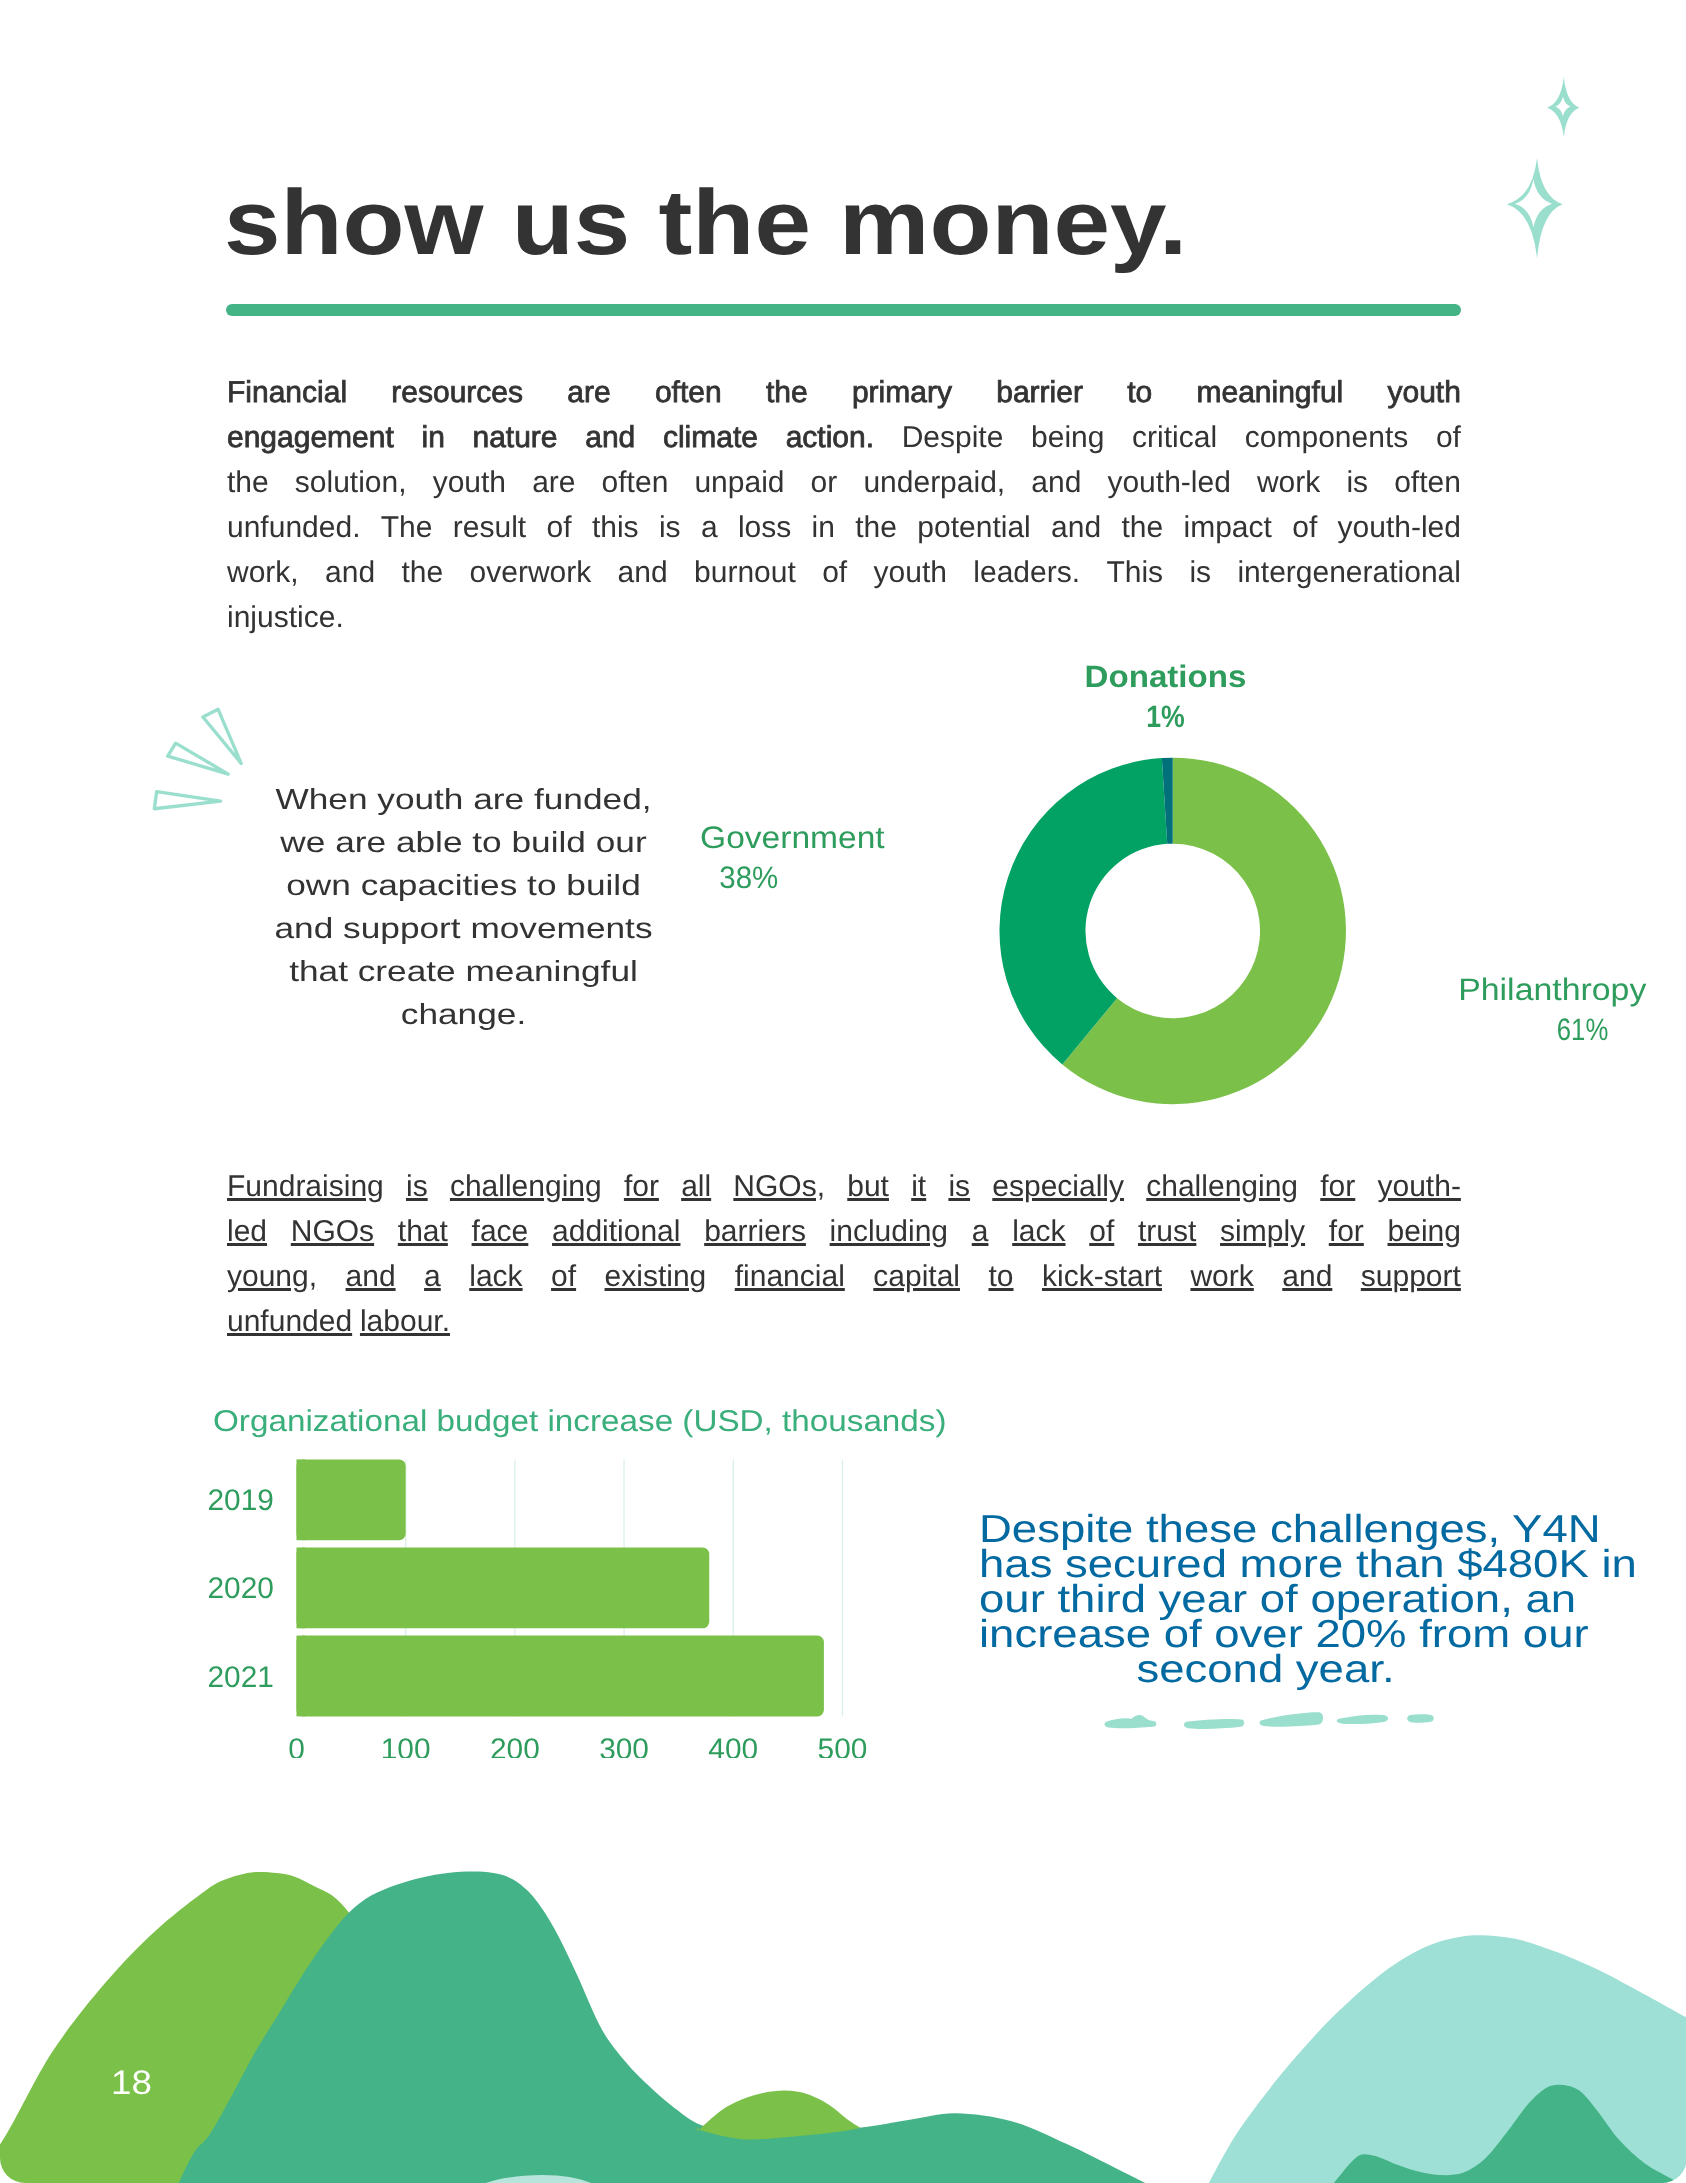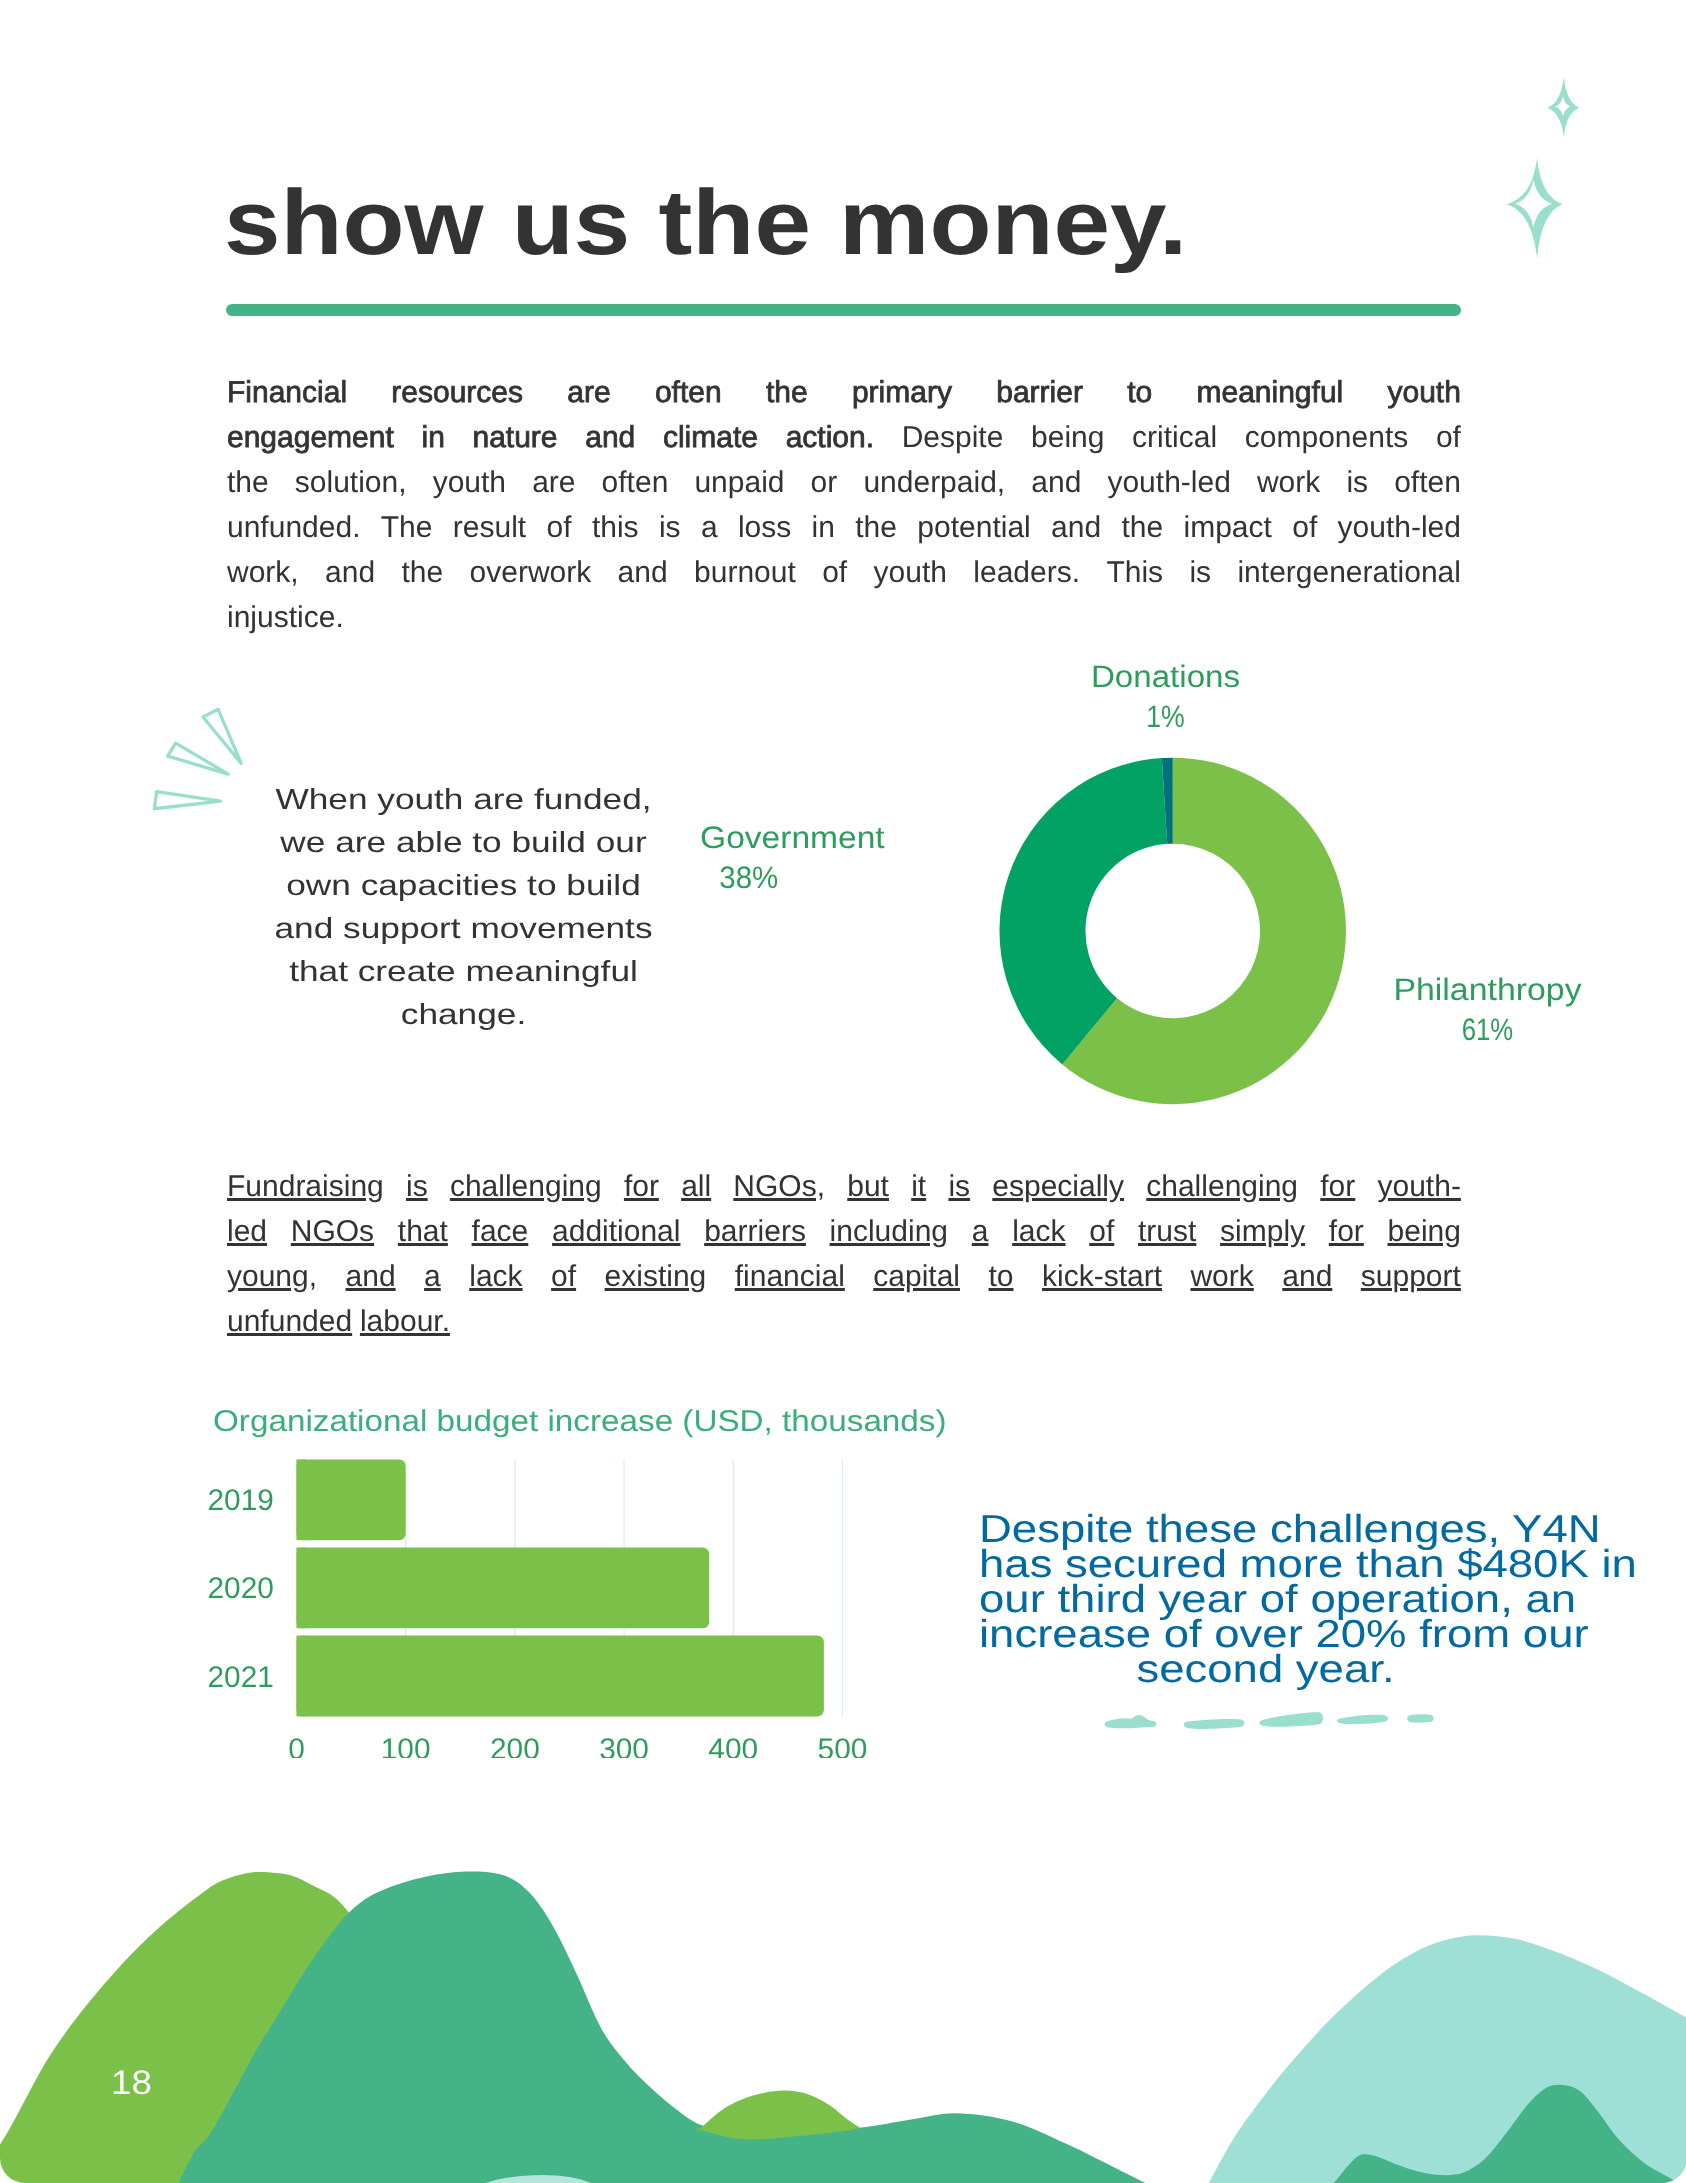--- a/index.html
+++ b/index.html
@@ -151,26 +151,26 @@
     </div>
   <svg id="dashes" viewBox="1500 2340 500 50">
     <path fill="#9ADECD" d="M 1517 2366 C 1528 2362 1544 2360 1552 2362 C 1557 2357 1563 2355 1568 2358 C 1572 2361 1574 2364 1583 2365 C 1588 2366 1588 2372 1583 2373 C 1558 2375 1535 2376 1520 2374 C 1514 2373 1513 2368 1517 2366 Z"></path>
     <path fill="#9ADECD" d="M 1628 2366 C 1650 2363 1692 2361 1705 2363 C 1710 2364 1710 2372 1704 2373 C 1679 2376 1645 2377 1631 2375 C 1624 2374 1623 2368 1628 2366 Z"></path>
     <path fill="#9ADECD" d="M 1733 2364 C 1757 2357 1800 2352 1813 2353 C 1820 2354 1820 2368 1812 2370 C 1788 2373 1749 2374 1736 2372 C 1729 2371 1728 2366 1733 2364 Z"></path>
     <path fill="#9ADECD" d="M 1840 2362 C 1860 2357 1893 2355 1904 2357 C 1910 2359 1910 2364 1904 2366 C 1883 2370 1852 2370 1842 2368 C 1836 2367 1836 2364 1840 2362 Z"></path>
     <path fill="#9ADECD" d="M 1938 2357 C 1949 2355 1964 2355 1969 2357 C 1973 2358 1973 2365 1968 2366 C 1955 2368 1943 2368 1938 2366 C 1934 2364 1934 2359 1938 2357 Z"></path>
   </svg>
 
   <div class="pageno">18</div>
-<div class="dlabel" style="left: 1342px; top: 970px; width: 291px; text-align: center;">
+<div class="dlabel" style="left: 1342px; top: 970px; width: 291px; text-align: right;">
       <div style="transform: scaleX(1.092);">Philanthropy</div>
       <div style="transform: scaleX(0.83);">61%</div>
     </div>
     <div class="dlabel" style="left: 712px; top: 818px; width: 291px; text-align: left;">
       <div style="transform: scaleX(1.082);">Government</div>
       <div style="transform: scaleX(0.95);">38%</div>
     </div>
-    <div class="dlabel" style="left: 1020px; top: 657px; width: 291px; text-align: center;">
+    <div class="dlabel" style="left: 1020px; top: 657px; width: 291px; text-align: center; font-weight: bold;">
       <div style="transform: scaleX(1.068);">Donations</div>
       <div style="transform: scaleX(0.86);">1%</div>
     </div>
   </div>
 
 
 </body></html>

